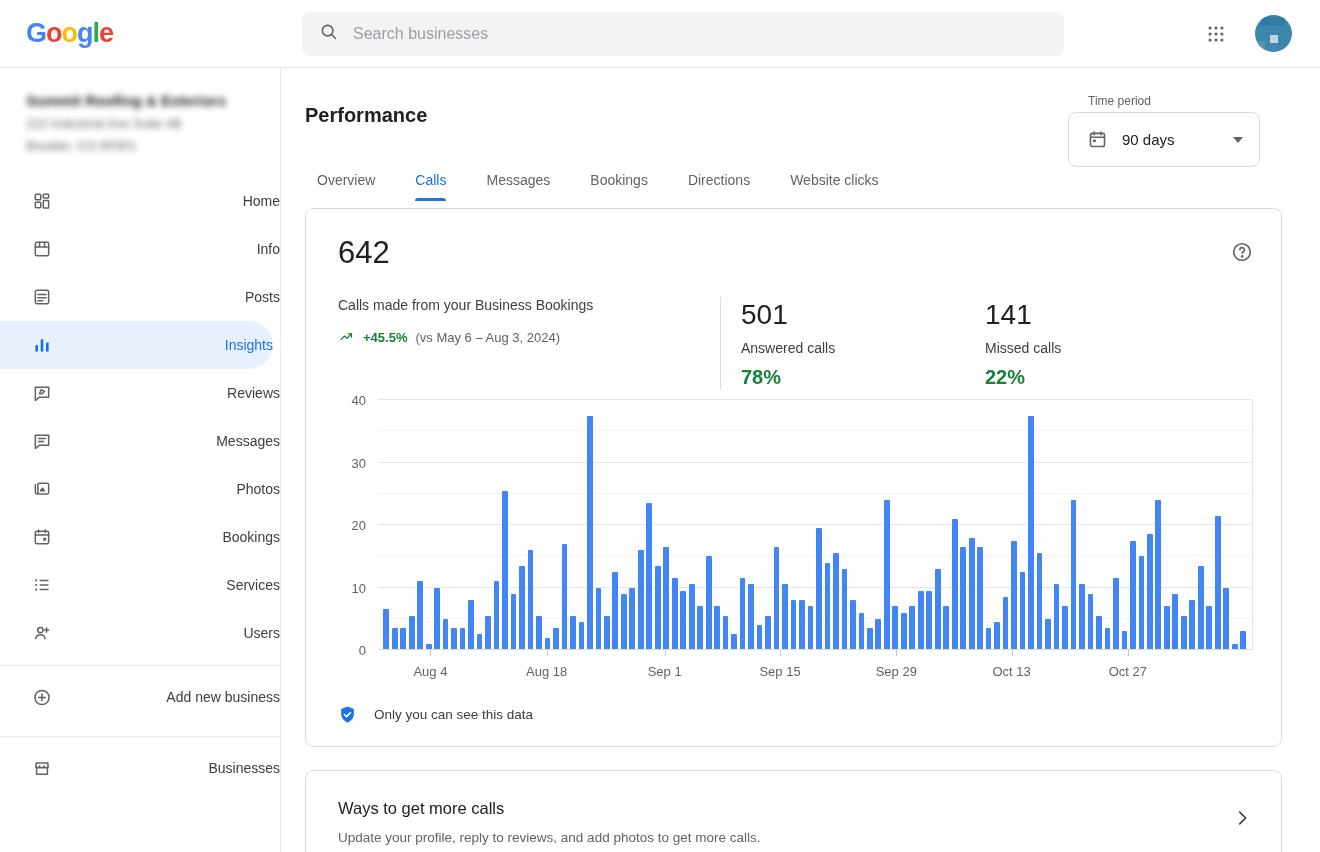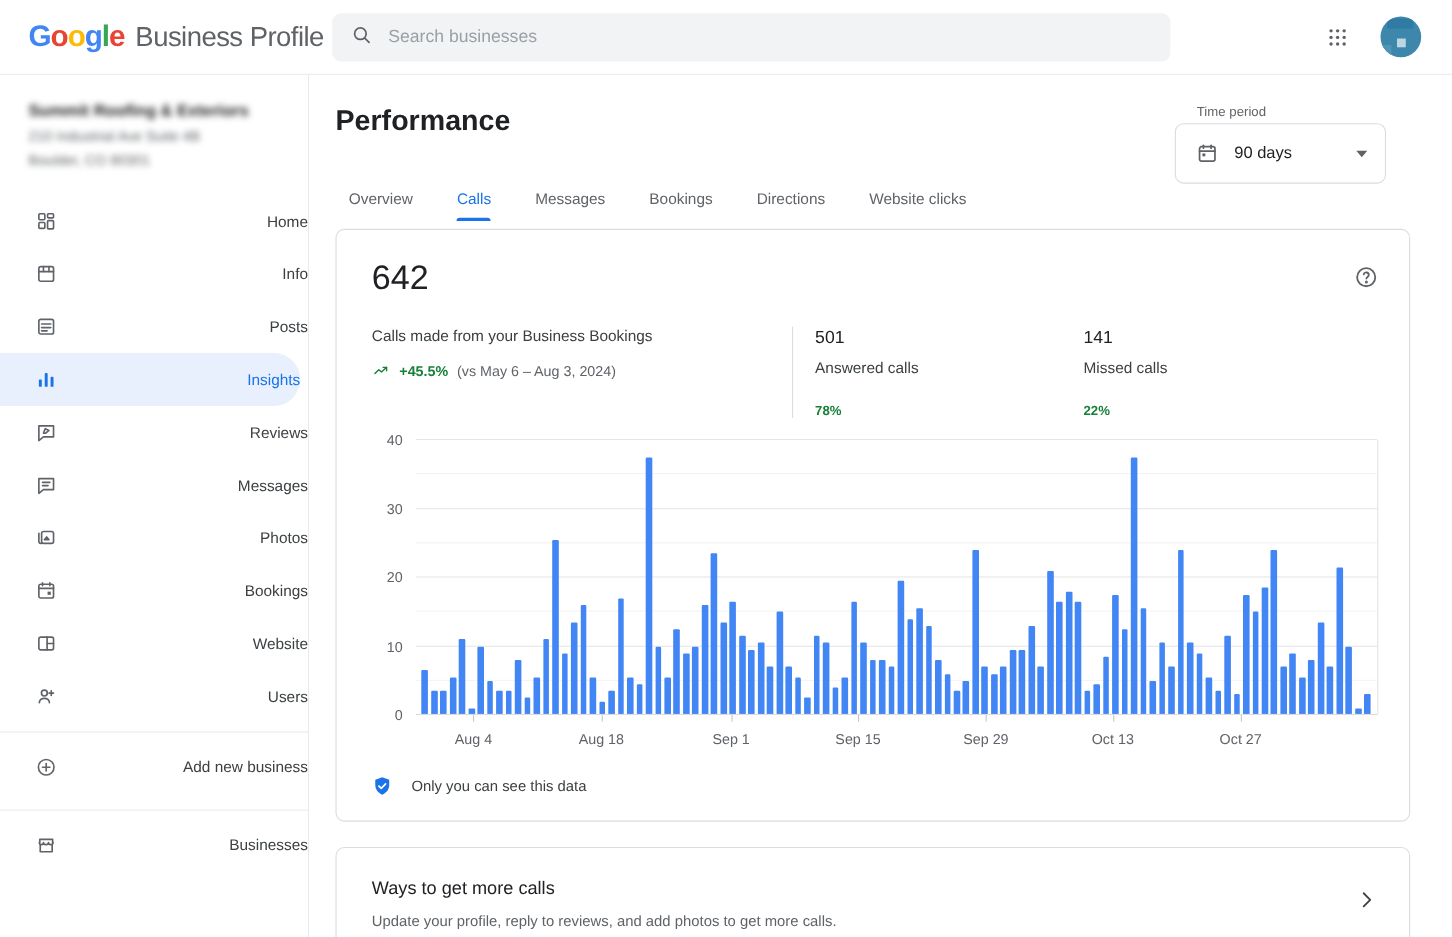--- a/index.html
+++ b/index.html
@@ -34,21 +34,21 @@
   .nav-item { height:48px; display:flex; align-items:center; gap:25px; padding-left:32px;
     font-size:14px; color:#3c4043; cursor:pointer;justify-content:space-between; }
   .nav-item .nicon { width:20px; height:20px; display:flex; align-items:center; justify-content:center; }
   .nav-item.active { background:#e8f0fe; color:#1a73e8; font-weight:500; border-radius:0 24px 24px 0;
     width:273px; }
   .sb-divider { border-top:1px solid #e8eaed; margin-top:8px; }
   .nav-footer .nav-item { height:62px; }
 
   
   .main { position:absolute; top:68px; left:281px; width:1039px; height:784px; background:#fff; }
-  .page-title { font-size:26px; color:#202124; position:absolute; left:24px; top:26px; }
+  .page-title { font-size:20px; color:#202124; position:absolute; left:24px; top:36px; }
   .tabs { position:absolute; left:36px; top:104px; display:flex; gap:40px; }
   .tab { font-size:14px; color:#5f6368; padding-bottom:13px; cursor:pointer; position:relative; }
   .tab.active { color:#1a73e8; font-weight:500; }
   .tab.active::after { content:""; position:absolute; left:0; right:0; bottom:0; height:3px;
     background:#1a73e8; border-radius:3px 3px 0 0; }
 
   .time-period { position:absolute; right:60px; top:26px; width:192px; }
   .tp-label { font-size:12px; color:#5f6368; margin-left:20px; margin-bottom:4px; }
   .tp-box { border:1px solid #dadce0; border-radius:8px; height:55px; display:flex; align-items:center;
     padding:0 16px 0 18px; gap:14px; cursor:pointer; background:#fff; }
@@ -63,23 +63,23 @@
   .big-number { font-size:31px; color:#202124; }
   .help-btn { position:absolute; right:28px; top:32px; cursor:pointer; }
   .stats-row { display:flex; margin-top:26px; }
   .stat-main { width:382px; }
   .stat-label { font-size:14px; color:#3c4043; }
   .trend-row { display:flex; align-items:center; gap:8px; margin-top:16px; font-size:13px; }
   .delta { color:#188038; font-weight:700; }
   .vs-text { color:#5f6368; }
   .vdivider { width:1px; background:#dadce0; margin:0 20px 0 0; align-self:stretch; }
   .stat-group { width:244px; padding-top:2px; }
-  .stat-num { font-size:16px; color:#202124; }
+  .stat-num { font-size:28px; color:#202124; }
   .stat-sub { font-size:14px; color:#3c4043; margin-top:9px; }
-  .stat-pct { font-size:12px; color:#188038; font-weight:700; margin-top:24px; }
+  .stat-pct { font-size:20px; color:#188038; font-weight:700; margin-top:10px; }
 
   
   .chart { position:absolute; left:32px; right:28px; top:185px; height:285px; }
   .plot { position:absolute; left:40px; right:0; top:6px; height:250px; border-right:1px solid #e3e3e3; }
   .gridline { position:absolute; left:0; right:0; height:1px; }
   .gridline.major { background:#e6e6e6; }
   .gridline.minor { background:#f3f3f3; }
   .baseline { position:absolute; left:0; right:0; bottom:0; height:1px; background:#dadce0; }
   .ylabel { position:absolute; right:100%; margin-right:12px; transform:translateY(50%);
     font-size:13px; color:#5f6368; }
@@ -97,21 +97,20 @@
   .ways-title { font-size:16.5px; color:#202124; }
   .ways-sub { font-size:13.5px; color:#5f6368; margin-top:12px; }
   .ways-chevron { position:absolute; right:28px; top:36px; }
 </style>
 </head>
 <body>
 
 <header class="topbar">
   <div class="logo-wrap">
     <span class="glogo" id="glogo"><span style="color: rgb(66, 133, 244);">G</span><span style="color: rgb(234, 67, 53);">o</span><span style="color: rgb(251, 188, 5);">o</span><span style="color: rgb(66, 133, 244);">g</span><span style="color: rgb(52, 168, 83);">l</span><span style="color: rgb(234, 67, 53);">e</span></span>
-    <span class="product-name">Business Profile</span>
   </div>
   <div class="search-bar">
     <span id="search-icon-slot"><svg width="21" height="21" viewBox="0 0 24 24" fill="none" stroke="#5f6368" stroke-width="1.8" stroke-linecap="round" stroke-linejoin="round">
           <circle cx="11" cy="11" r="6"></circle>
           <line x1="15.5" y1="15.5" x2="20" y2="20"></line>
         </svg></span>
     <input type="text" placeholder="Search businesses" style="">
   </div>
   <div class="topbar-right">
     <span id="apps-icon-slot" style="cursor:pointer;display:flex;">
@@ -221,27 +220,30 @@
             <line x1="4" y1="9.5" x2="20" y2="9.5"></line>
             <line x1="8" y1="3.5" x2="8" y2="6.5"></line>
             <line x1="16" y1="3.5" x2="16" y2="6.5"></line>
             <rect x="13.5" y="13" width="3.5" height="3.5" fill="#5f6368" stroke="none"></rect>
           </svg>
         </span>
         <span>Bookings</span>
       </div>
       <div class="nav-item">
         <span class="nicon">
-          <svg width="20" height="20" viewBox="0 0 24 24" fill="none" stroke="#5f6368" stroke-width="1.8" stroke-linecap="round" stroke-linejoin="round">
-            <rect x="4" y="5" width="16" height="14" rx="2"></rect>
-            <line x1="13" y1="5" x2="13" y2="19"></line>
-            <line x1="13" y1="12" x2="20" y2="12"></line>
-          </svg>
-        </span>
-        <span>Website</span>
+          <svg width="20" height="20" viewBox="0 0 24 24" fill="#5f6368">
+            <circle cx="5" cy="6.5" r="1.3"></circle>
+            <rect x="9" y="5.6" width="11" height="1.8" rx="0.9"></rect>
+            <circle cx="5" cy="12" r="1.3"></circle>
+            <rect x="9" y="11.1" width="11" height="1.8" rx="0.9"></rect>
+            <circle cx="5" cy="17.5" r="1.3"></circle>
+            <rect x="9" y="16.6" width="11" height="1.8" rx="0.9"></rect>
+          </svg>
+        </span>
+        <span>Services</span>
       </div>
       <div class="nav-item">
         <span class="nicon">
           <svg width="20" height="20" viewBox="0 0 24 24" fill="none" stroke="#5f6368" stroke-width="1.8" stroke-linecap="round" stroke-linejoin="round">
             <circle cx="10" cy="8.5" r="3.2"></circle>
             <path d="M4.5 19c0-3 2.5-4.8 5.5-4.8s5.5 1.8 5.5 4.8"></path>
             <line x1="17.5" y1="6" x2="17.5" y2="11"></line>
             <line x1="15" y1="8.5" x2="20" y2="8.5"></line>
           </svg>
         </span>

